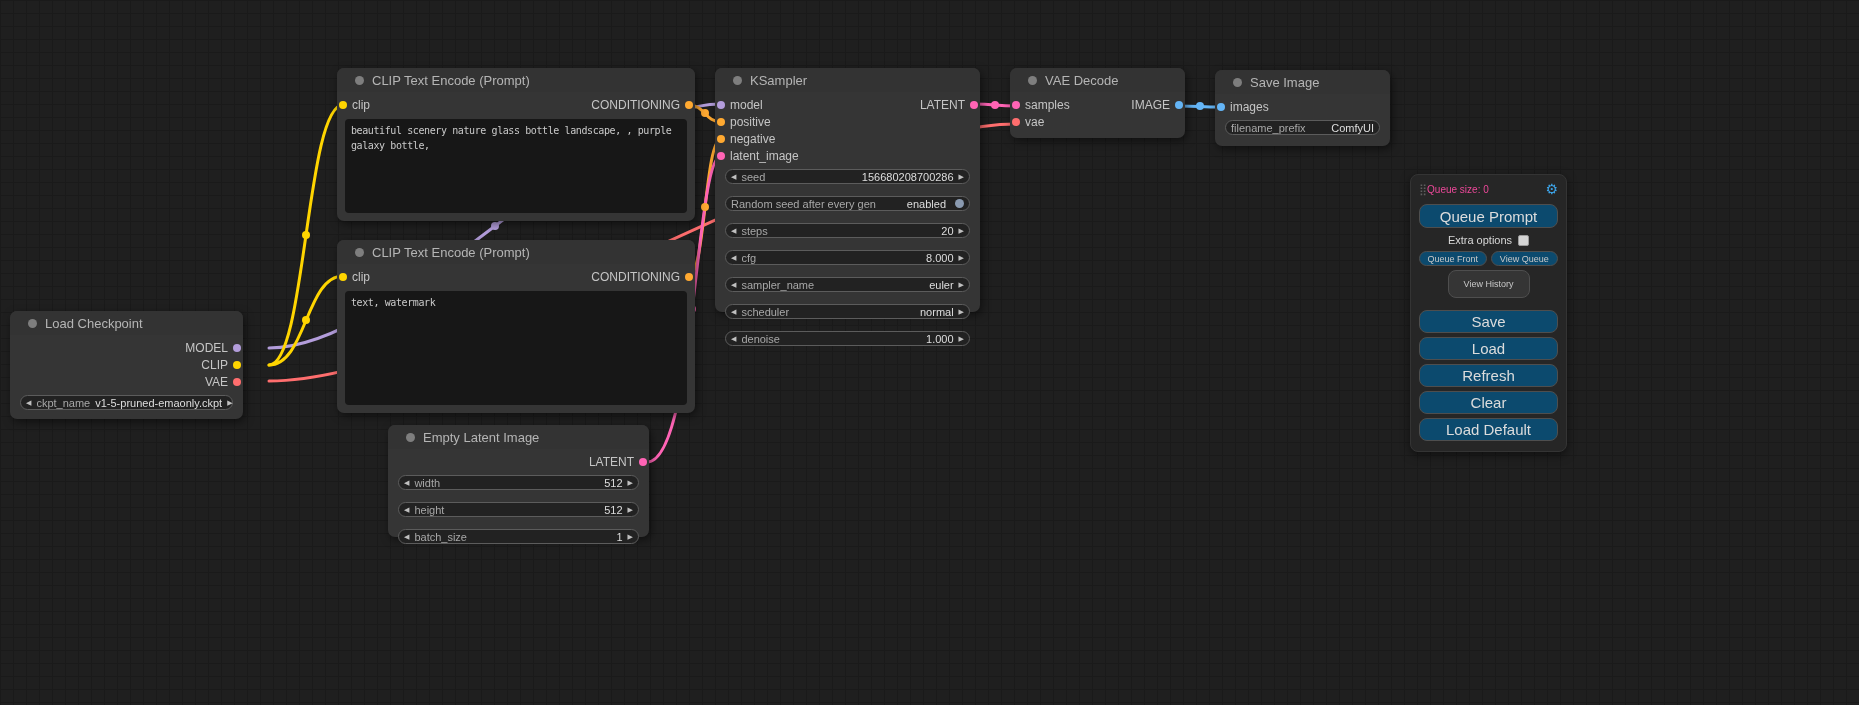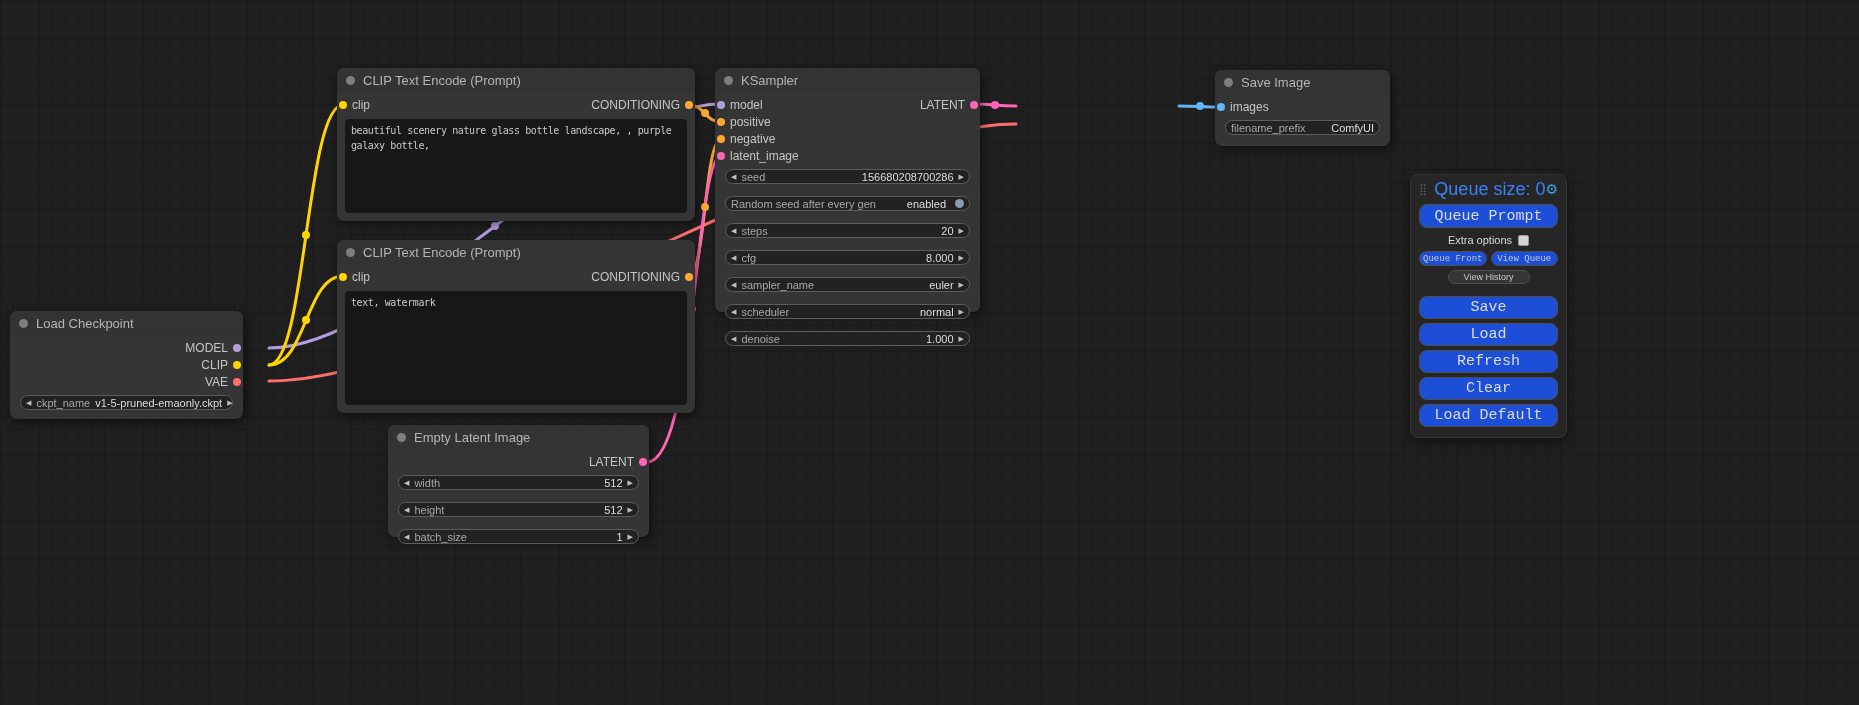--- a/index.html
+++ b/index.html
@@ -5,46 +5,46 @@
   *{box-sizing:border-box;margin:0;padding:0}
   html,body{background:#161616}
   body{font-family:"Liberation Sans",sans-serif}
   .canvas{position:relative;width:1859px;height:705px;overflow:hidden;
     background-color:#1f1f1f;
     background-image:linear-gradient(#1a1a1a 1px,transparent 1px),linear-gradient(90deg,#1a1a1a 1px,transparent 1px);
     background-size:13px 13px}
   #wire-layer{position:absolute;left:0;top:0}
 
   .node{position:absolute;background:#353535;border-radius:7px;box-shadow:2px 3px 9px rgba(0,0,0,.5);color:#c8c8c8}
-  .ntitle{height:24px;display:flex;align-items:center;gap:8px;padding:0 9px;background:#333333;border-radius:7px 7px 0 0;font-size:13px;color:#b5b5b5;cursor:move}
+  .ntitle{height:24px;display:flex;align-items:center;gap:8px;padding:0 18px;background:#333333;border-radius:7px 7px 0 0;font-size:13px;color:#b5b5b5;cursor:move}
   .cdot{width:9px;height:9px;border-radius:50%;background:#7e7e7e;flex:none}
   .nbody{padding-top:4px}
   .row{position:relative;display:flex;align-items:center;height:17px;padding:0 15px;font-size:12px;color:#c5c5c5}
   .spacer{flex:1}
   .dot{position:absolute;width:8px;height:8px;border-radius:50%;top:50%;transform:translateY(-50%)}
   .dot.in{left:2px}
   .dot.out{right:2px}
   .widget{height:15px;margin:5px 10px 12px;background:#222222;border:1px solid #5c5c5c;border-radius:8px;display:flex;align-items:center;padding:0 5px;font-size:11px;color:#a8a8a8;gap:5px;cursor:pointer}
   .wvalue{margin-left:auto;color:#dedede;white-space:nowrap}
   .warrow{font-size:7px;color:#c0c0c0;line-height:1}
   .wtoggle{width:9px;height:9px;border-radius:50%;background:#8a9ab0;flex:none;margin-left:4px}
   .ntext{margin:6px 8px;background:#171717;border-radius:4px;padding:5px 6px;font-family:"DejaVu Sans Mono",monospace;font-size:10px;letter-spacing:-0.4px;color:#cacaca;line-height:1.45;white-space:pre-wrap;word-break:break-word;overflow:hidden}
 
   .menu{position:absolute;left:1410px;top:174px;width:157px;background:#262626;border:1px solid #343434;border-radius:8px;padding:6px 8px 10px;box-shadow:0 3px 10px rgba(0,0,0,.5)}
   .menu-header{display:flex;align-items:center;height:16px}
   .mdrag{color:#5f5f5f;font-size:11px;cursor:grab}
-  .mtitle{flex:1;text-align:right;font-size:18px;color:#3b82f6}
+  .mtitle{flex:1;text-align:left;font-size:10px;color:#ec4899}
   .mgear{color:#3da4e8;font-size:14px;cursor:pointer}
-  .btn{display:block;width:100%;background:#1d4ed8;border:1px solid #4e4e4e;border-radius:8px;color:#dcdcdc;font-family:Liberation Mono, monospace;cursor:pointer}
+  .btn{display:block;width:100%;background:#0c4a6e;border:1px solid #4e4e4e;border-radius:8px;color:#dcdcdc;font-family:Liberation Sans, sans-serif;cursor:pointer}
   .btn-queue{height:24px;font-size:15px;margin-top:7px}
   .extra-row{display:flex;align-items:center;justify-content:center;gap:6px;margin-top:6px;font-size:11px;color:#d8d8d8}
   .checkbox{width:11px;height:11px;background:#d4d4d4;border-radius:2px;border:1px solid #9a9a9a;cursor:pointer}
   .small-row{display:flex;gap:4px;margin-top:5px}
   .btn-small{flex:1;height:15px;font-size:9px;border-radius:8px;padding:0;color:#c8c8c8}
-  .btn-history{display:block;width:82px;margin:4px auto 0;height:14px;font-size:9px;border-radius:8px;color:#c8c8c8;background:#353535;border:1px solid #4e4e4e;cursor:pointer}
+  .btn-history{display:block;width:82px;margin:4px auto 0;height:28px;font-size:9px;border-radius:8px;color:#c8c8c8;background:#353535;border:1px solid #4e4e4e;cursor:pointer}
   .btn-big{height:23px;font-size:15px;margin-top:4px}
   .btn-big.first{margin-top:12px}
 </style>
 </head>
 <body>
 
 <div class="canvas">
 
   <svg id="wire-layer" width="1859" height="705">
     <g fill="none" stroke-width="3" stroke-linecap="round">
@@ -229,20 +229,39 @@
       </div>
       <div class="widget">
         <span class="warrow">◀</span>
         <span>denoise</span>
         <span class="wvalue">1.000</span>
         <span class="warrow">▶</span>
       </div>
     </div>
   </div>
 
+  <div class="node" style="left:1010px;top:68px;width:175px;height:70px">
+    <div class="ntitle">
+      <span class="cdot"></span>
+      <span>VAE Decode</span>
+    </div>
+    <div class="nbody">
+      <div class="row">
+        <span class="dot in" style="background-color: rgb(255, 100, 181);"></span>
+        <span>samples</span>
+        <span class="spacer"></span>
+        <span>IMAGE</span>
+        <span class="dot out" style="background-color: rgb(100, 181, 246);"></span>
+      </div>
+      <div class="row">
+        <span class="dot in" style="background-color: rgb(255, 110, 110);"></span>
+        <span>vae</span>
+      </div>
+    </div>
+  </div>
 
   <div class="node" style="left:1215px;top:70px;width:175px;height:76px">
     <div class="ntitle">
       <span class="cdot"></span>
       <span>Save Image</span>
     </div>
     <div class="nbody">
       <div class="row">
         <span class="dot in" style="background-color: rgb(100, 181, 246);"></span>
         <span>images</span>

